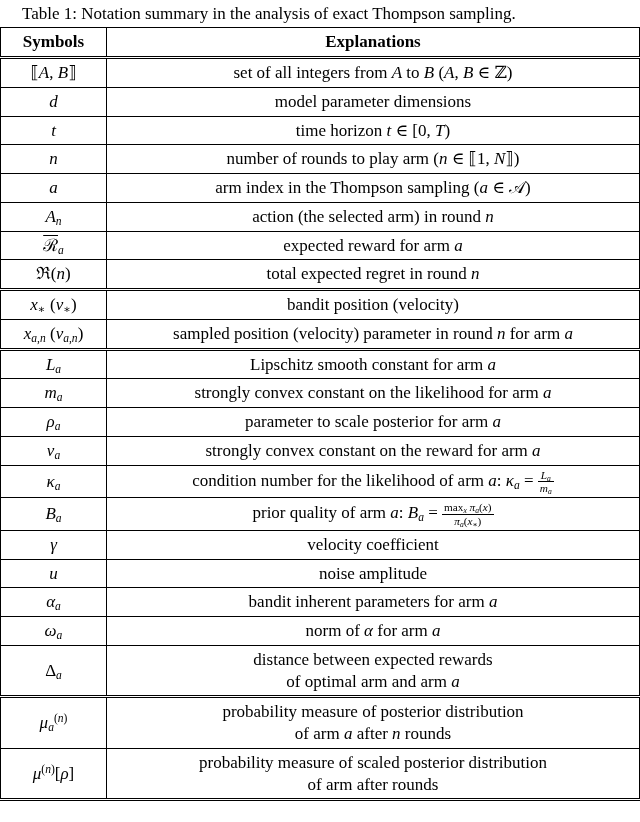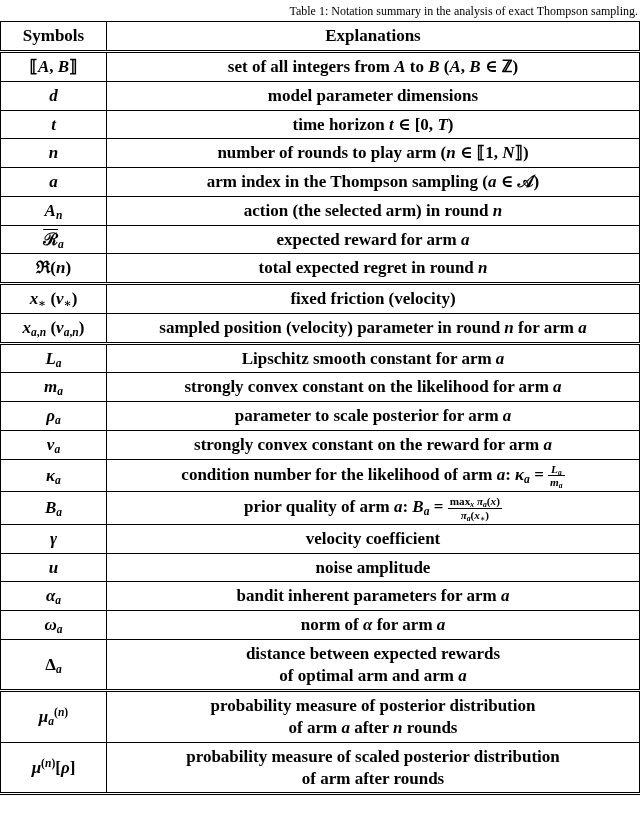--- a/index.html
+++ b/index.html
@@ -11,40 +11,38 @@
     width: 640px;
     color: #000;
     font-family: "Liberation Serif", "DejaVu Serif", serif;
   }
   .page {
     width: 640px;
     box-sizing: border-box;
     padding-top: 1px;
   }
   .caption {
-    font-size: 12px;
+    font-size: 17px;
     line-height: 1.2;
     padding: 3px 2px 3px 22px;
-    text-align: right;
   }
   table.notation {
     width: 100%;
     border-collapse: collapse;
     font-size: 17px;
     table-layout: fixed;
   }
   col.sym-col { width: 106px; }
   th, td {
     border: 1px solid #000;
     text-align: center;
     vertical-align: middle;
     padding: 3px 4px;
     line-height: 1.28;
     overflow: hidden;
-    font-weight: bold;
   }
   thead th {
     font-weight: bold;
     border-bottom: 3px double #000;
   }
   tbody.group:not(:first-of-type) tr:first-child td {
     border-top: 3px double #000;
   }
   tbody.group:last-of-type tr:last-child td {
     border-bottom: 3px double #000;
@@ -123,21 +121,21 @@
           <td class="exp">expected reward for arm <i>a</i></td>
         </tr>
         <tr>
           <td class="sym">ℜ(<i>n</i>)</td>
           <td class="exp">total expected regret in round <i>n</i></td>
         </tr>
       </tbody>
       <tbody class="group">
         <tr>
           <td class="sym"><i>x</i><sub>∗</sub> (<i>v</i><sub>∗</sub>)</td>
-          <td class="exp">fixed friction (velocity)</td>
+          <td class="exp">bandit position (velocity)</td>
         </tr>
         <tr>
           <td class="sym"><i>x</i><sub><i>a</i>,<i>n</i></sub> (<i>v</i><sub><i>a</i>,<i>n</i></sub>)</td>
           <td class="exp">sampled position (velocity) parameter in round <i>n</i> for arm <i>a</i></td>
         </tr>
       </tbody>
       <tbody class="group">
         <tr>
           <td class="sym"><i>L</i><sub><i>a</i></sub></td>
           <td class="exp">Lipschitz smooth constant for arm <i>a</i></td>

